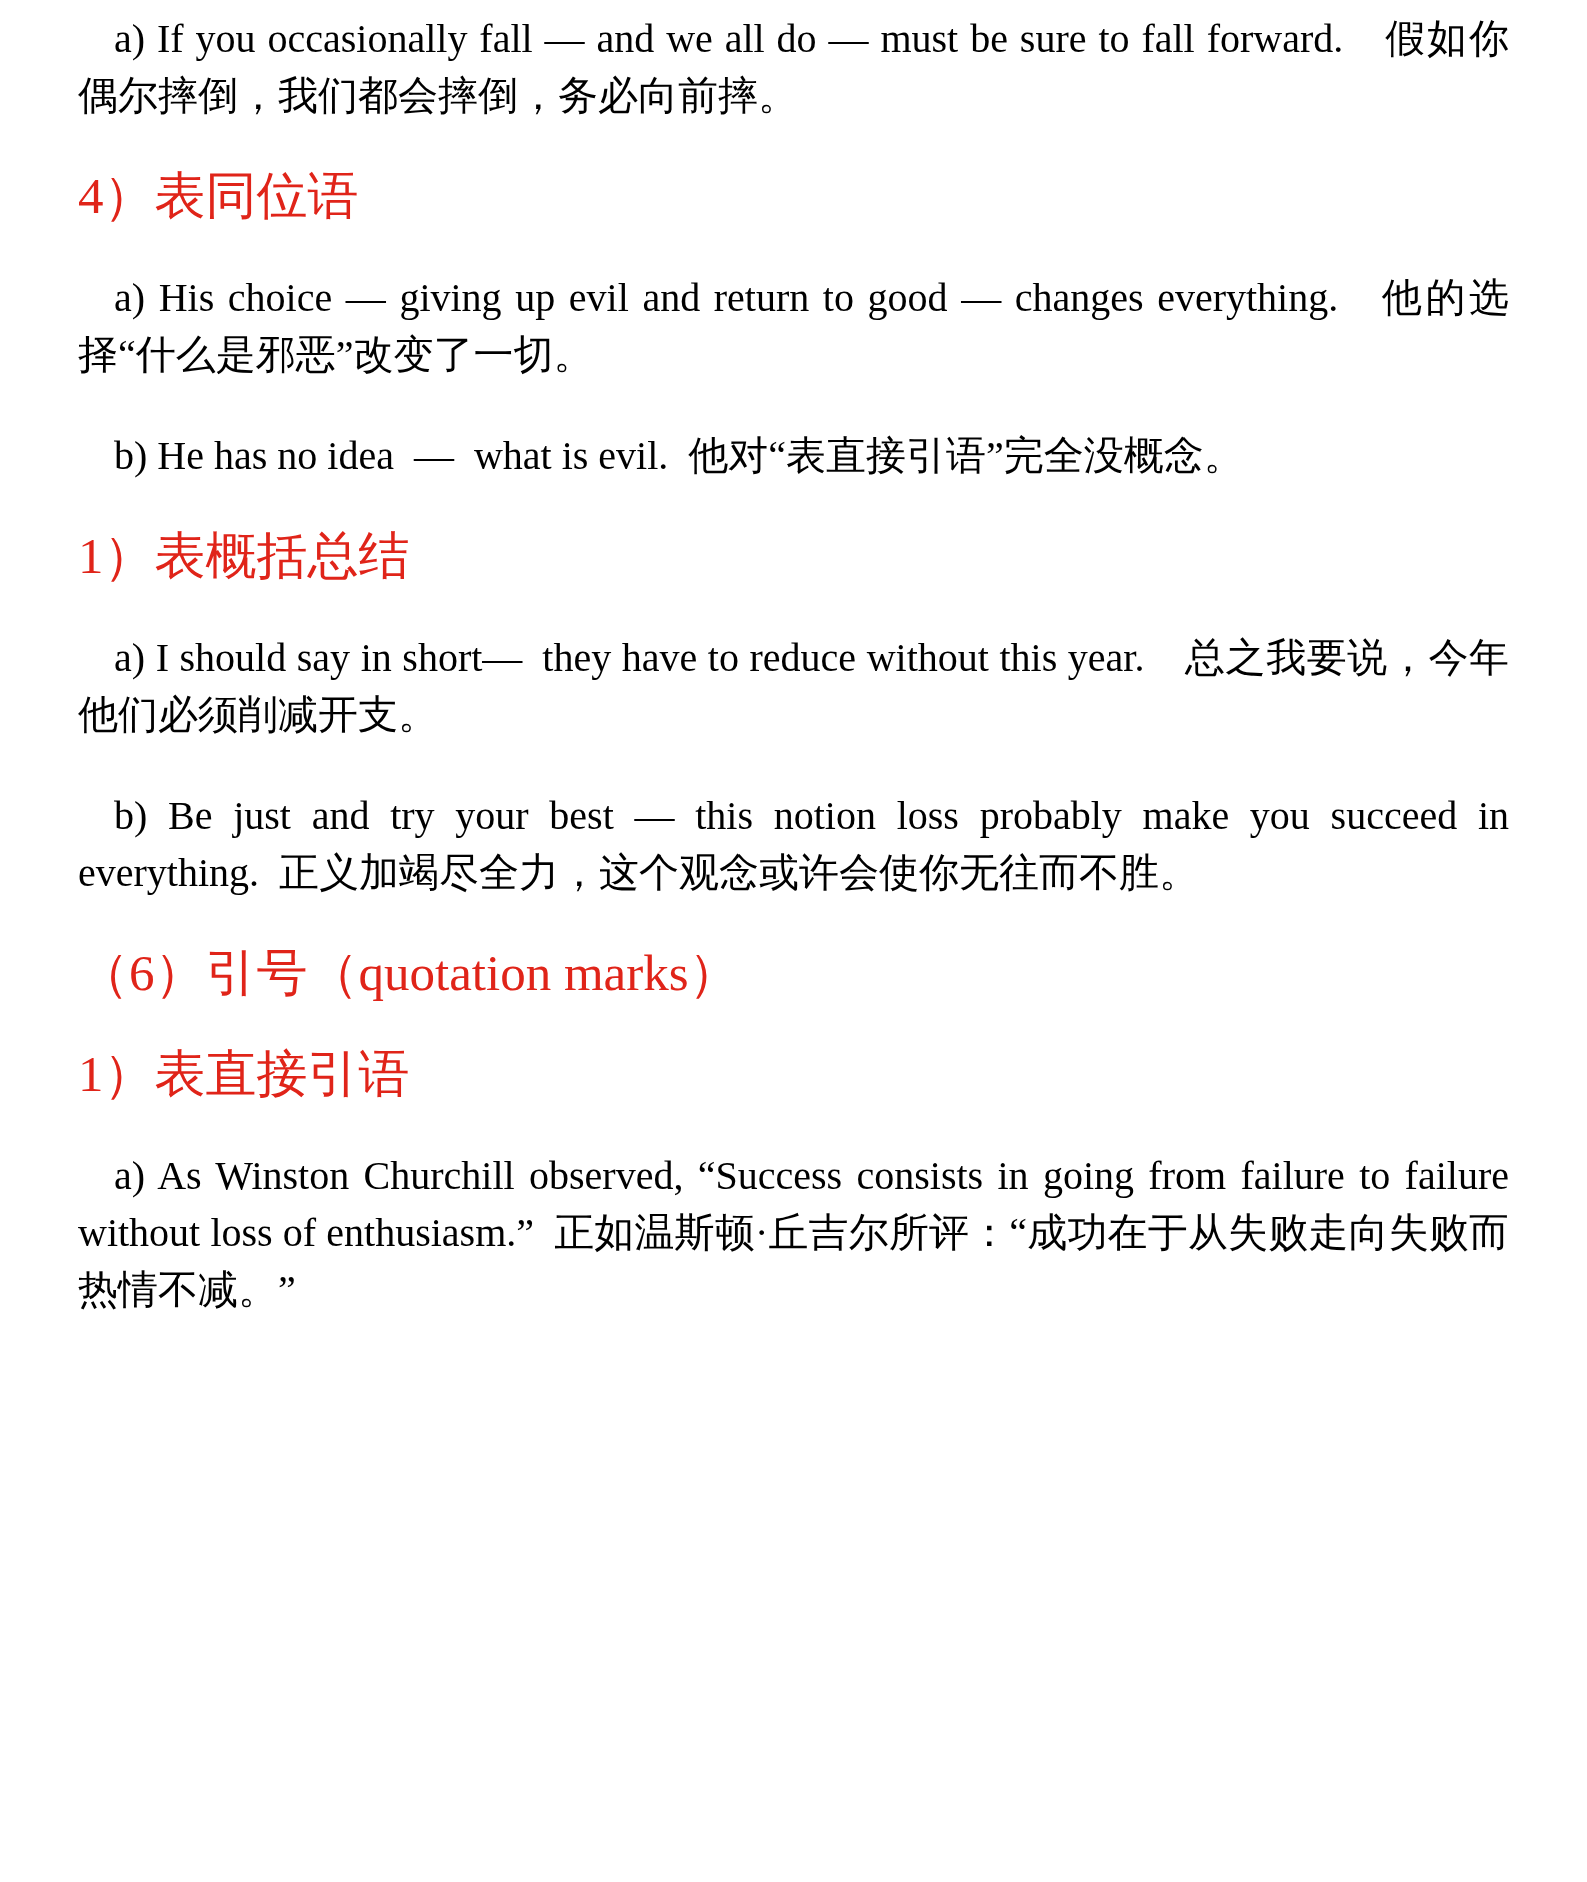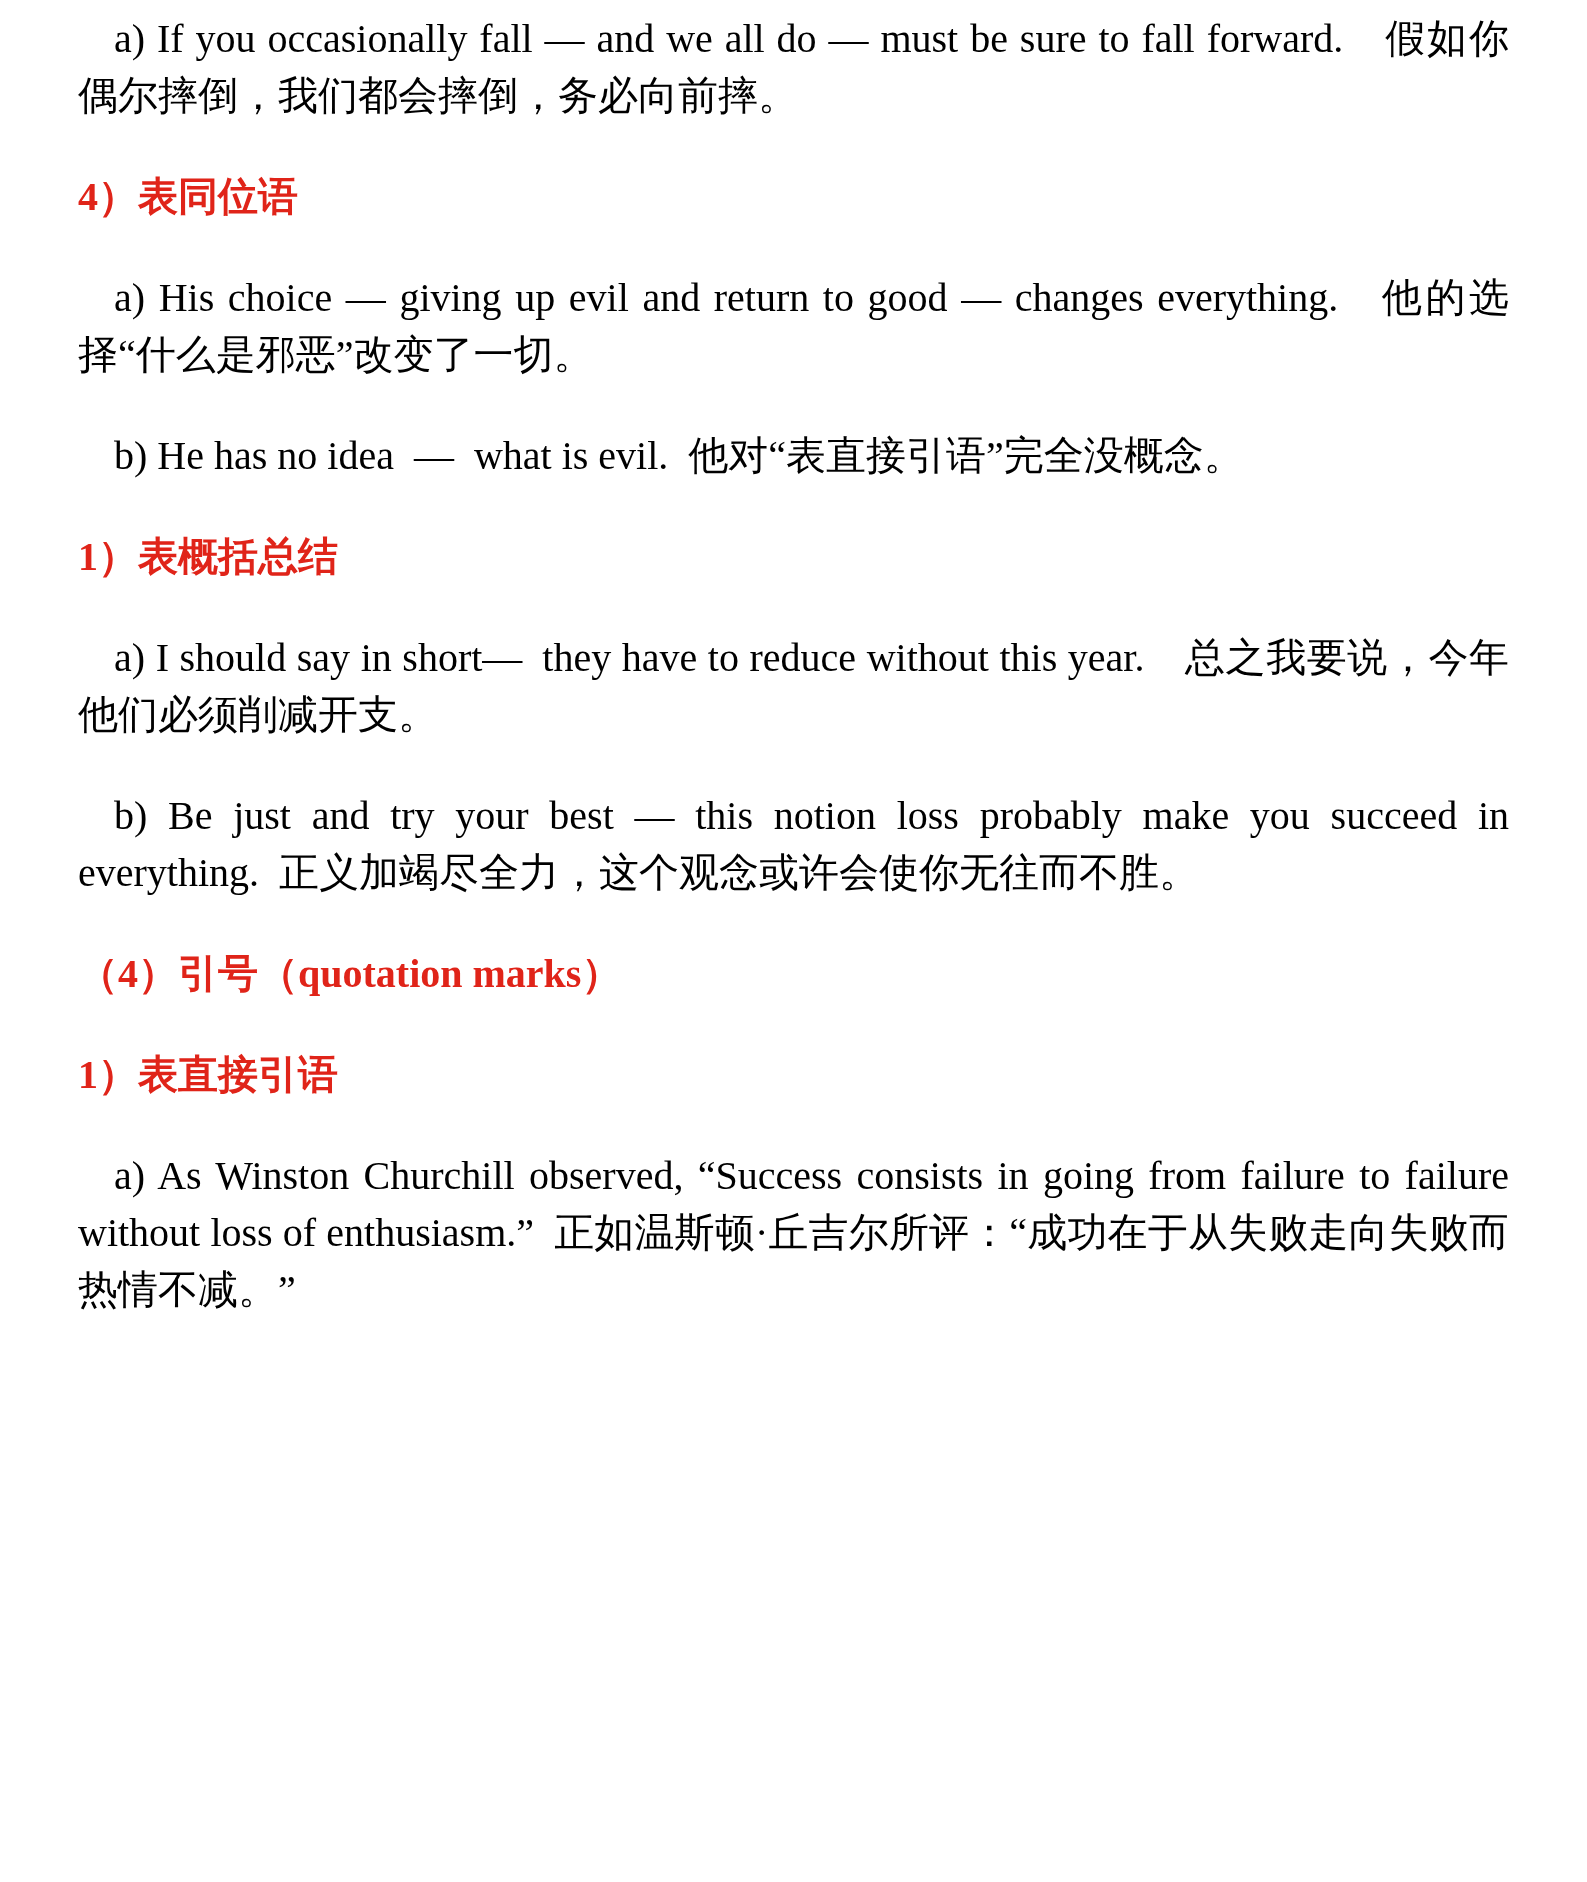--- a/index.html
+++ b/index.html
@@ -24,32 +24,32 @@
     line-height: 57px;
   }
   .doc > *:first-child {
     margin-top: 0;
   }
   p.example {
     text-indent: 36px;
     text-align: justify;
   }
   h2.heading {
-    font-size: 40px;
-    font-weight: bold;
+    font-size: 51px;
+    font-weight: normal;
     color: var(--heading-color, #e02419);
   }
 </style>
 </head>
 <body style="background: rgb(255, 255, 255); color: rgb(0, 0, 0);">
 
 <div class="doc">
   <p class="example">a) If you occasionally fall — and we all do — must be sure to fall forward.  假如你偶尔摔倒，我们都会摔倒，务必向前摔。</p>
   <h2 class="heading">4）表同位语</h2>
   <p class="example">a) His choice — giving up evil and return to good — changes everything.  他的选择“什么是邪恶”改变了一切。</p>
   <p class="example">b) He has no idea — what is evil. 他对“表直接引语”完全没概念。</p>
   <h2 class="heading">1）表概括总结</h2>
   <p class="example">a) I should say in short— they have to reduce without this year.  总之我要说，今年他们必须削减开支。</p>
   <p class="example">b) Be just and try your best — this notion loss probably make you succeed in everything. 正义加竭尽全力，这个观念或许会使你无往而不胜。</p>
-  <h2 class="heading">（4）引号（quotation marks）</h2>
+  <h2 class="heading">（6）引号（quotation marks）</h2>
   <h2 class="heading">1）表直接引语</h2>
   <p class="example">a) As Winston Churchill observed, “Success consists in going from failure to failure without loss of enthusiasm.” 正如温斯顿·丘吉尔所评：“成功在于从失败走向失败而热情不减。”</p>
 </div>
 
 </body></html>

